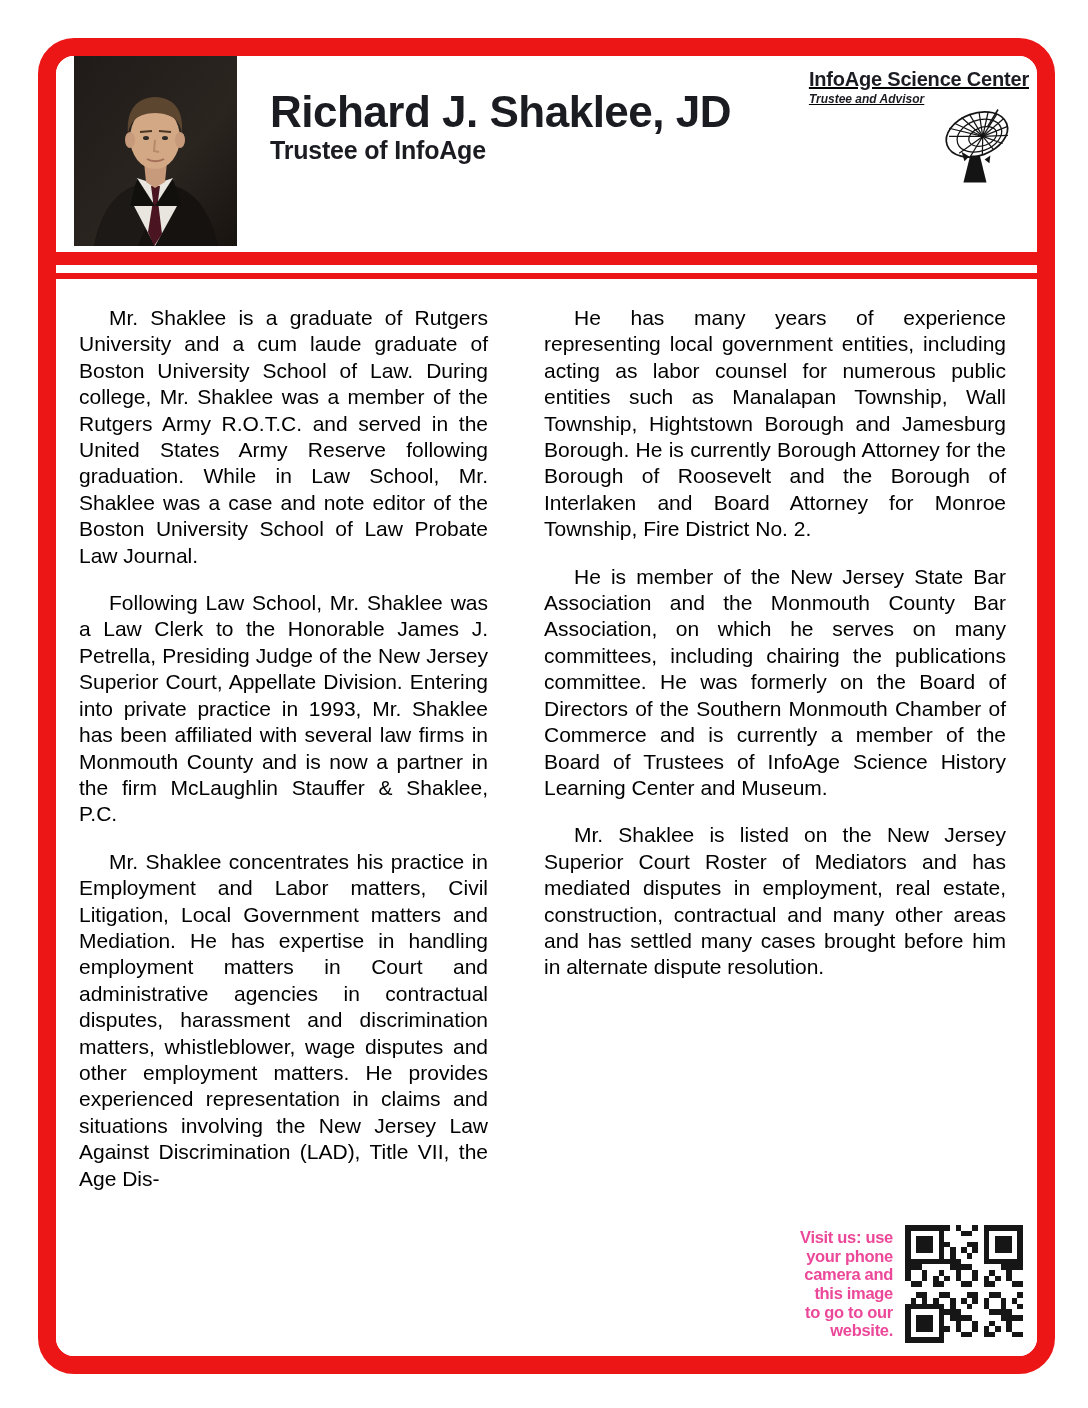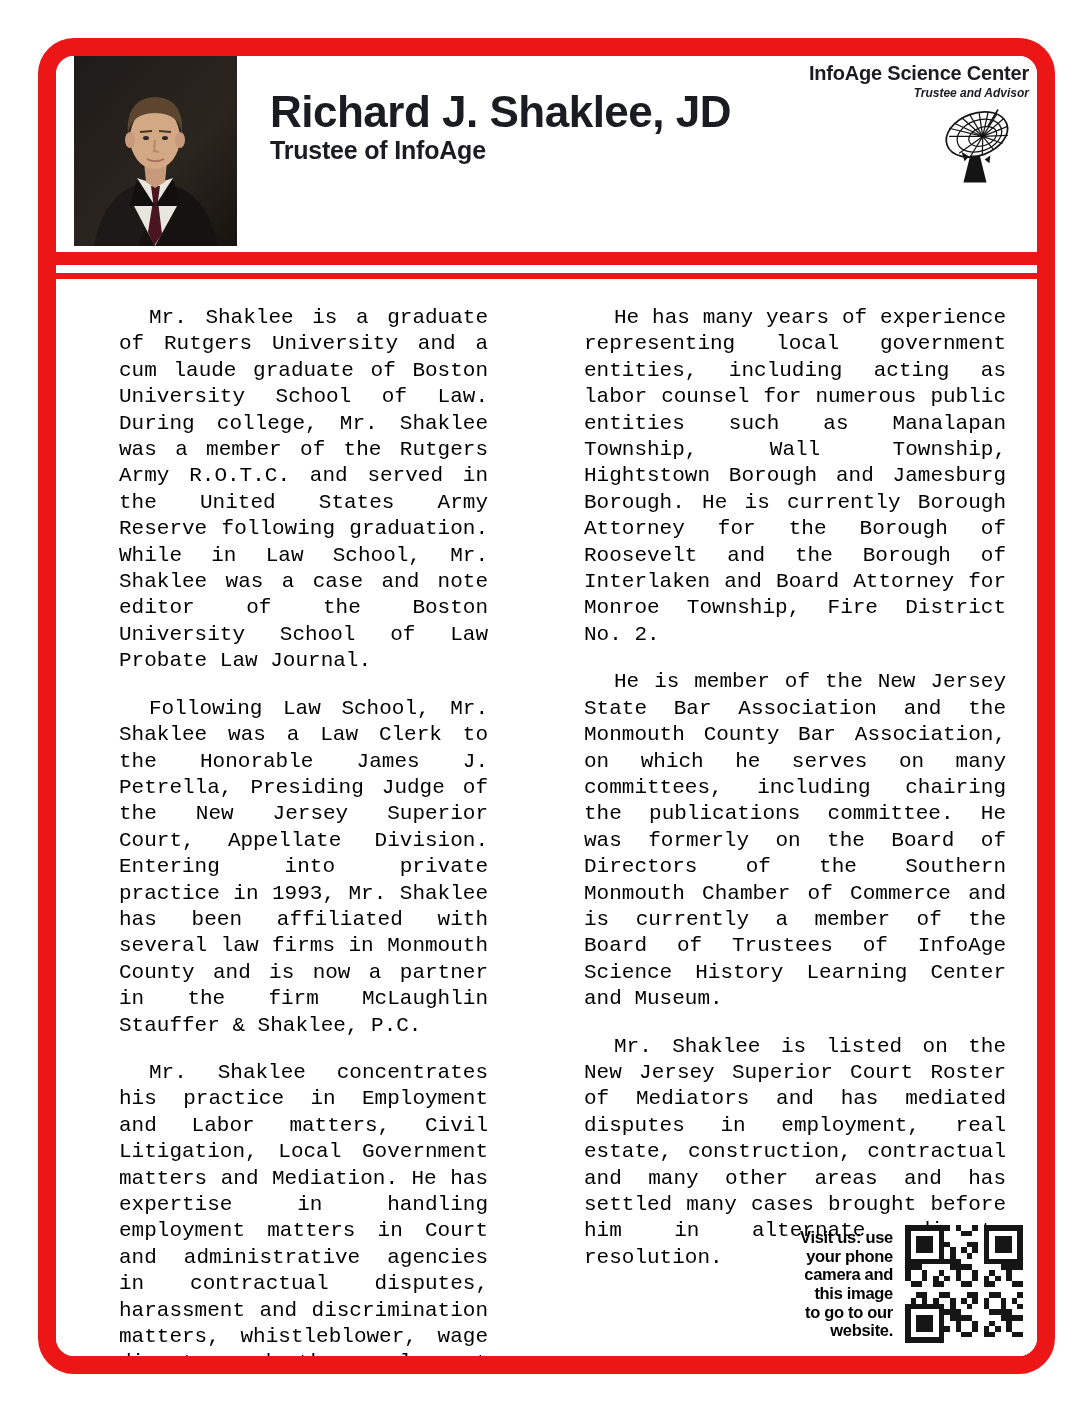--- a/index.html
+++ b/index.html
@@ -22,47 +22,47 @@
   .portrait svg { display:block; width:100%; height:100%; }
   .title-block { position:absolute; left:214px; top:32px; }
   .person-name {
     font-size:44px; font-weight:bold; color:var(--ink,#1b1b22);
     letter-spacing:-0.5px; line-height:1.1;
   }
   .person-role {
     font-size:25px; font-weight:bold; color:var(--ink,#1b1b22);
     letter-spacing:-0.2px;
   }
-  .org-block { position:absolute; right:8px; top:6px; text-align:right; }
+  .org-block { position:absolute; right:8px; top:12px; text-align:left;text-decoration:underline; }
   .org-name { font-size:20px; font-weight:bold; color:var(--ink,#1b1b22); letter-spacing:-0.2px; }
   .org-tagline { font-size:12px; font-weight:bold; font-style:italic; color:var(--ink,#1b1b22); margin-top:1px; }
   .telescope { position:absolute; right:14px; top:42px; width:96px; height:96px; }
   .telescope svg { width:100%; height:100%; }
   
   .divider-bar  { height:13px; background:var(--red,#ed1616); flex:0 0 auto; }
   .divider-gap  { height:8px;  background:#fff; flex:0 0 auto; }
   .divider-line { height:6px;  background:var(--red,#ed1616); flex:0 0 auto; }
   
   .bio { position:relative; flex:1 1 auto; background:#fff; }
   .col { position:absolute; top:26px; }
   .col-left  { left:23px;  width:409px; }
   .col-right { left:488px; width:462px; }
   .col p {
-    font-family:Liberation Mono, monospace; font-size:21px; line-height:26.4px;
-    color:#000; text-align:justify; text-indent:30px; margin-bottom:21px;margin-left:40px;
+    font-family:Liberation Sans, sans-serif; font-size:21px; line-height:26.4px;
+    color:#000; text-align:justify; text-indent:30px; margin-bottom:21px;
   }
   .col p.continuation { text-indent:0; }
   
   .qr-row {
     position:absolute; right:14px; bottom:13px;
     display:flex; align-items:center; gap:12px;
   }
   .qr-caption {
     width:114px; text-align:right; font-weight:bold; font-size:16.5px;
-    line-height:1.13; color:#000000; white-space:pre-line; letter-spacing:-0.3px;
+    line-height:1.13; color:#ec4899; white-space:pre-line; letter-spacing:-0.3px;
   }
   .qr { width:118px; height:118px; }
   .qr svg { width:100%; height:100%; display:block; }
 </style>
 </head>
 <body>
 
 <div class="page">
   <div class="frame">
 

